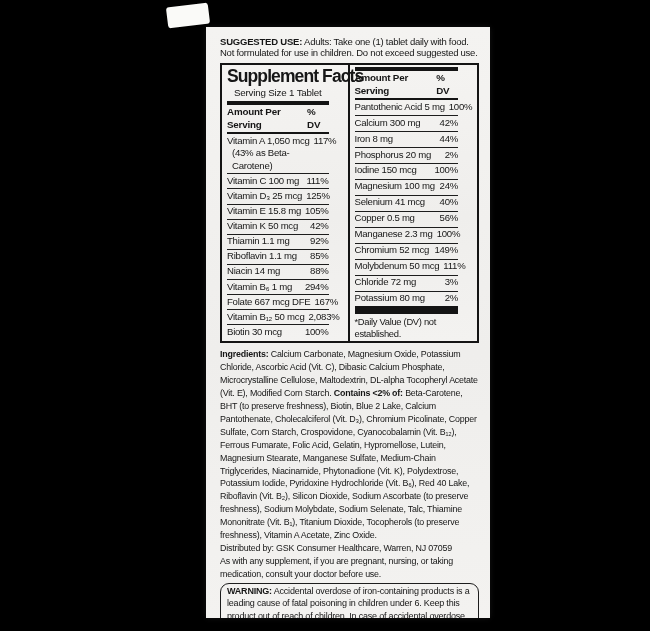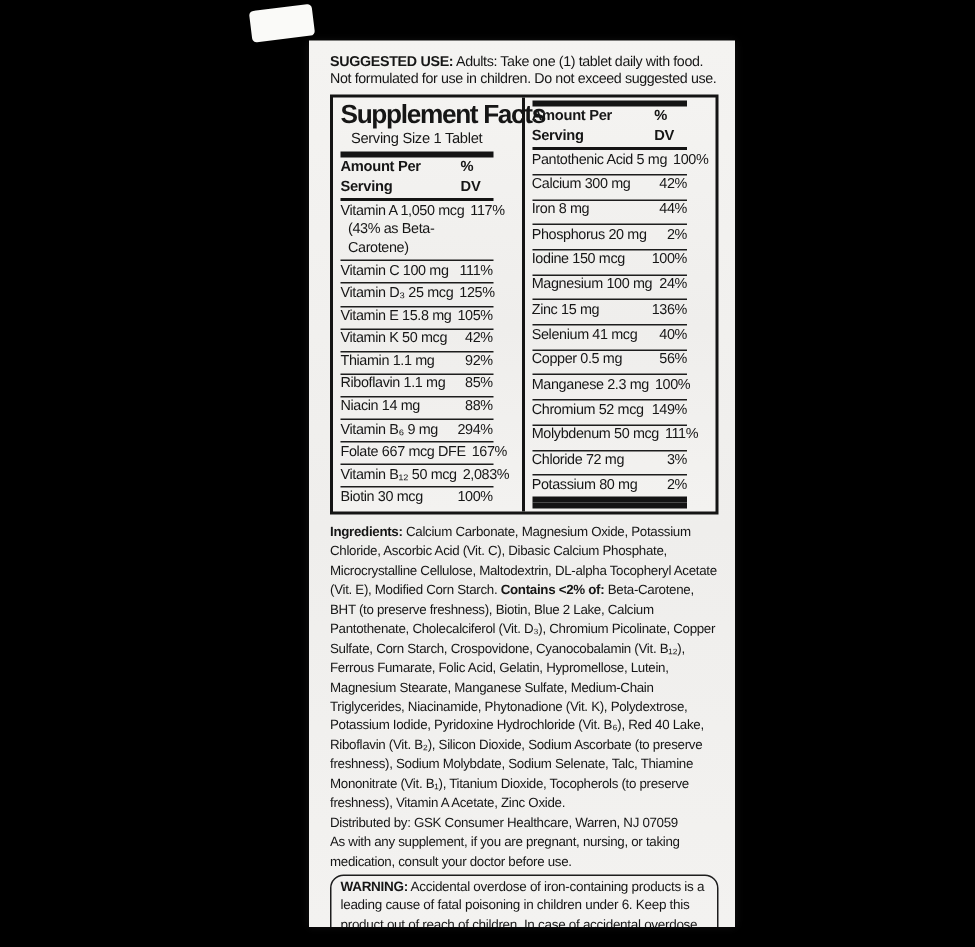--- a/index.html
+++ b/index.html
@@ -154,21 +154,21 @@
             <div class="frow">
               <div class="frow-line">
                 <span class="fname">Niacin 14 mg</span>
                 <span class="fdv">88%</span>
               </div>
 
             </div>
 
             <div class="frow">
               <div class="frow-line">
-                <span class="fname">Vitamin B₆ 9 mg</span>
+                <span class="fname">Vitamin B₆ 1 mg</span>
                 <span class="fdv">294%</span>
               </div>
 
             </div>
 
             <div class="frow">
               <div class="frow-line">
                 <span class="fname">Folate 667 mcg DFE</span>
                 <span class="fdv">167%</span>
               </div>
@@ -242,27 +242,20 @@
             </div>
 
             <div class="frow">
               <div class="frow-line">
                 <span class="fname">Magnesium 100 mg</span>
                 <span class="fdv">24%</span>
               </div>
 
             </div>
 
-            <div class="frow">
-              <div class="frow-line">
-                <span class="fname">Zinc 15 mg</span>
-                <span class="fdv">136%</span>
-              </div>
-
-            </div>
 
             <div class="frow">
               <div class="frow-line">
                 <span class="fname">Selenium 41 mcg</span>
                 <span class="fdv">40%</span>
               </div>
 
             </div>
 
             <div class="frow">
@@ -308,20 +301,21 @@
             <div class="frow">
               <div class="frow-line">
                 <span class="fname">Potassium 80 mg</span>
                 <span class="fdv">2%</span>
               </div>
 
             </div>
           </div>
         <div class="bar4"></div>
         <div class="bar4"></div>
+        <div class="footnote">*Daily Value (DV) not established.</div>
       </div>
 
     </div>
 
     <p class="para ingredients"><b>Ingredients:</b> <span>Calcium Carbonate, Magnesium Oxide, Potassium Chloride, Ascorbic Acid (Vit. C), Dibasic Calcium Phosphate, Microcrystalline Cellulose, Maltodextrin, DL-alpha Tocopheryl Acetate (Vit. E), Modified Corn Starch.</span> <b>Contains &lt;2% of:</b> <span>Beta-Carotene, BHT (to preserve freshness), Biotin, Blue 2 Lake, Calcium Pantothenate, Cholecalciferol (Vit. D₃), Chromium Picolinate, Copper Sulfate, Corn Starch, Crospovidone, Cyanocobalamin (Vit. B₁₂), Ferrous Fumarate, Folic Acid, Gelatin, Hypromellose, Lutein, Magnesium Stearate, Manganese Sulfate, Medium-Chain Triglycerides, Niacinamide, Phytonadione (Vit. K), Polydextrose, Potassium Iodide, Pyridoxine Hydrochloride (Vit. B₆), Red 40 Lake, Riboflavin (Vit. B₂), Silicon Dioxide, Sodium Ascorbate (to preserve freshness), Sodium Molybdate, Sodium Selenate, Talc, Thiamine Mononitrate (Vit. B₁), Titanium Dioxide, Tocopherols (to preserve freshness), Vitamin A Acetate, Zinc Oxide.</span></p>
 
     <p class="para">Distributed by: GSK Consumer Healthcare, Warren, NJ 07059</p>
     <p class="para">As with any supplement, if you are pregnant, nursing, or taking medication, consult your doctor before use.</p>
 
     <div class="warnbox"><b>WARNING:</b> <span>Accidental overdose of iron-containing products is a leading cause of fatal poisoning in children under 6. Keep this product out of reach of children. In case of accidental overdose, call a doctor or poison control center immediately.</span></div>

